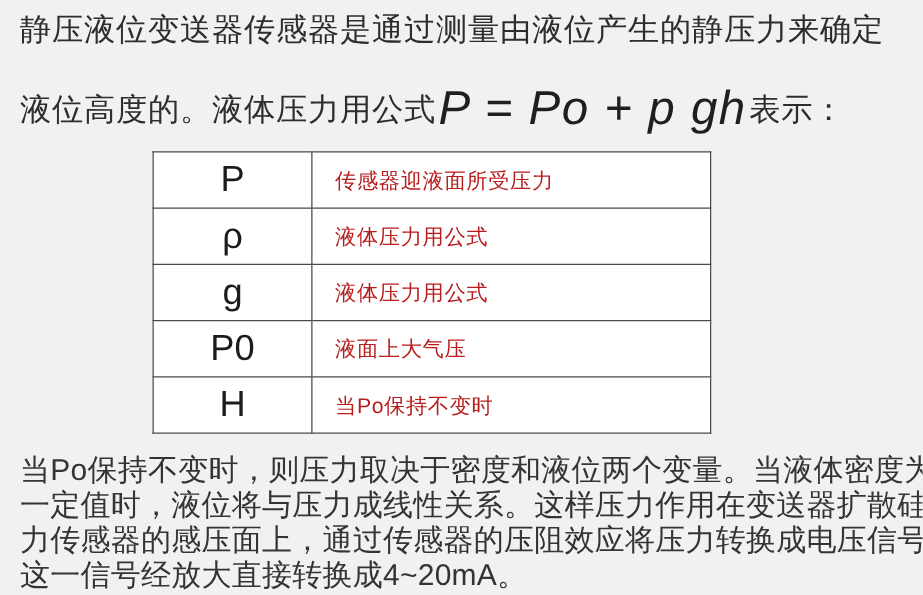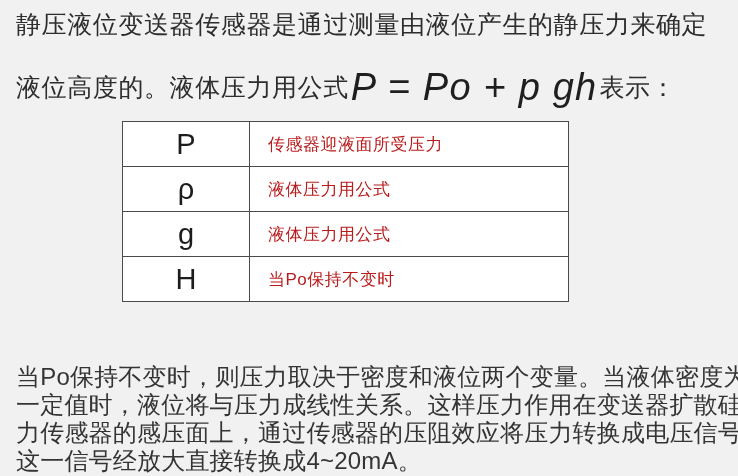--- a/index.html
+++ b/index.html
@@ -111,20 +111,24 @@
       </tr>
       <tr>
         <td class="sym-cell">ρ</td>
         <td class="desc-cell">液体压力用公式</td>
       </tr>
       <tr>
         <td class="sym-cell">g</td>
         <td class="desc-cell">液体压力用公式</td>
       </tr>
       <tr>
+        <td class="sym-cell">P0</td>
+        <td class="desc-cell">液面上大气压</td>
+      </tr>
+      <tr>
         <td class="sym-cell">H</td>
         <td class="desc-cell">当Po保持不变时</td>
       </tr>
     </tbody>
   </table>
 </div>
 
 <div class="footer">
   <div class="footer-line">当Po保持不变时，则压力取决于密度和液位两个变量。当液体密度为</div>
   <div class="footer-line">一定值时，液位将与压力成线性关系。这样压力作用在变送器扩散硅压</div>

